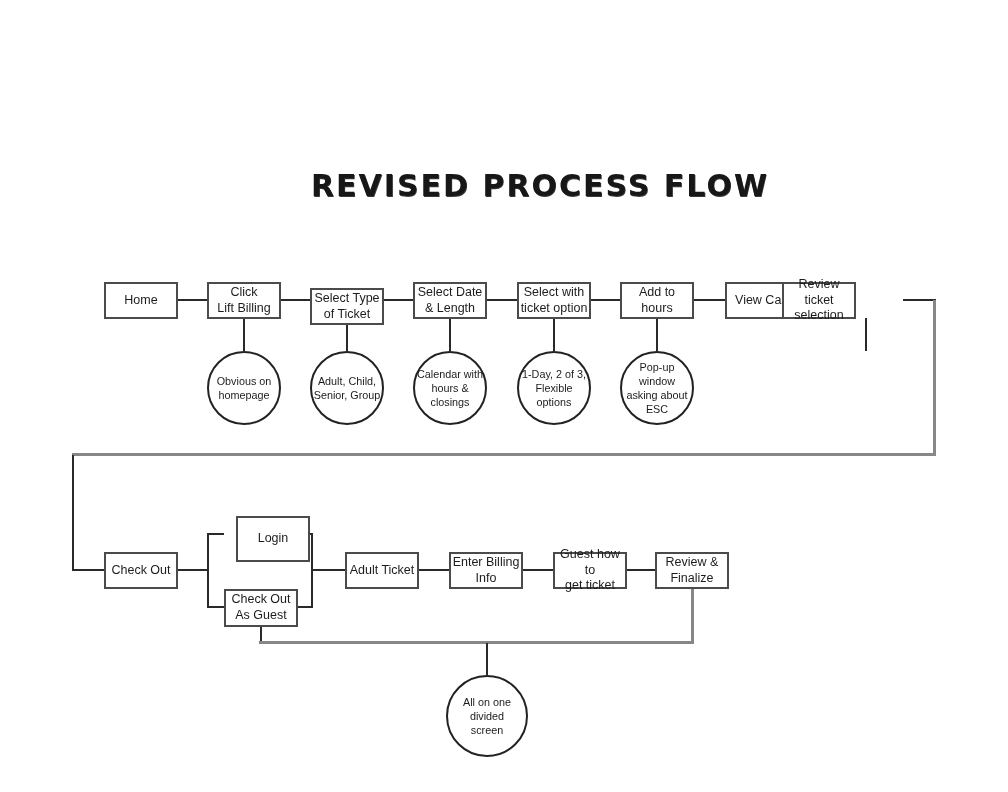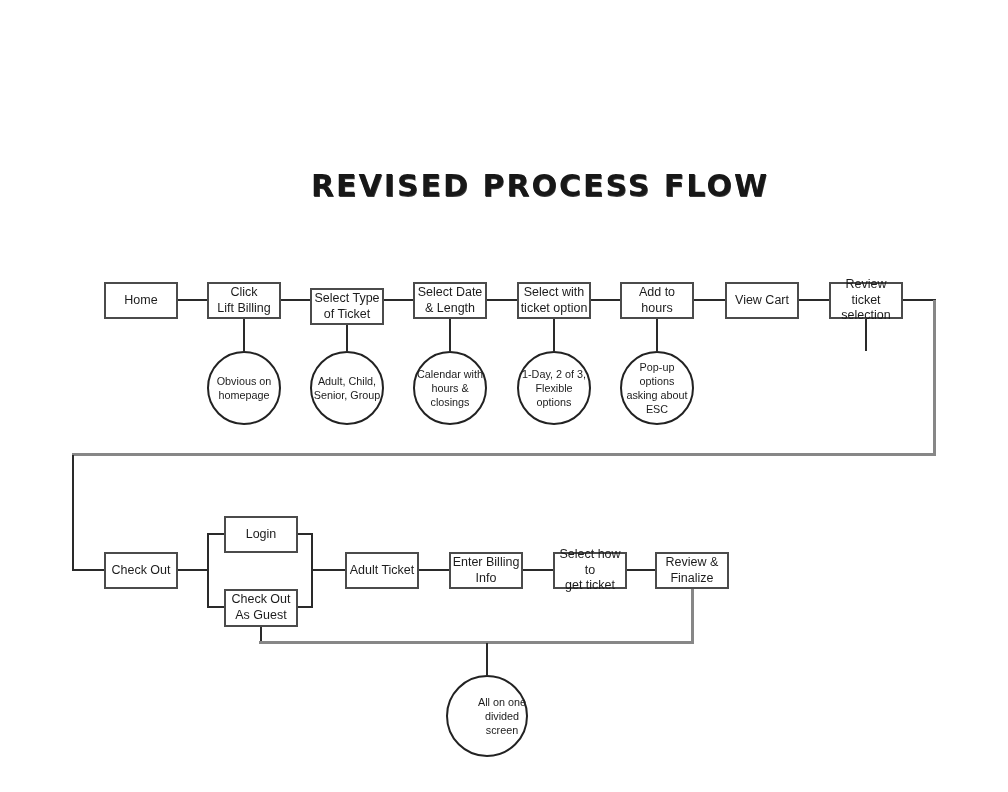--- a/index.html
+++ b/index.html
@@ -7,21 +7,21 @@
         font-family:"Liberation Sans",sans-serif;color:#1f1f1f;}
   #title{position:absolute;left:0;top:148px;width:100%;text-align:center;
          font-family:"DejaVu Sans",sans-serif;font-size:30px;font-weight:800;
          letter-spacing:2px;color:#171717;text-shadow:0.6px 0.6px 0 #3a3a3a;margin-left:36px;}
   .box{position:absolute;width:74px;height:37px;box-sizing:border-box;
        border:2px solid #4b4b4b;background:#fff;display:flex;align-items:center;
        justify-content:center;text-align:center;z-index:2;}
   .circle{position:absolute;width:74px;height:74px;box-sizing:border-box;
           border:2px solid #222;border-radius:50%;background:#fff;display:flex;
           align-items:center;justify-content:center;text-align:center;z-index:2;}
-  .circle.big{width:82px;height:82px;justify-content:flex-end;}
+  .circle.big{width:82px;height:82px;}
   .lbl{white-space:pre-line;font-size:12.5px;line-height:1.25;color:#1c1c1c;}
   .circle .lbl{font-size:10.8px;line-height:1.3;}
   .ln{position:absolute;background:#2a2a2a;z-index:1;}
   .ln.h{height:2px;} .ln.v{width:2px;}
   .ln.gray{background:#878787;}
   .ln.gray.h{height:3px;} .ln.gray.v{width:3px;}
 </style>
 </head>
 <body>
 
@@ -85,21 +85,21 @@
   <div class="box" style="left:517px;top:282px">
       <span class="lbl">Select with
 ticket option</span>
     </div>
   <div class="box" style="left:620px;top:282px">
       <span class="lbl">Add to hours</span>
     </div>
   <div class="box" style="left:725px;top:282px">
       <span class="lbl">View Cart</span>
     </div>
-  <div class="box" style="left:829px;top:282px">
+  <div class="box" style="left:782px;top:282px">
       <span class="lbl">Review ticket
 selection</span>
     </div>
 
   <div class="circle" style="left:310px;top:351px">
       <span class="lbl">Adult, Child,
 Senior, Group</span>
     </div>
   <div class="circle" style="left:207px;top:351px">
       <span class="lbl">Obvious on
@@ -107,44 +107,44 @@
     </div>
   <div class="circle" style="left:413px;top:351px">
       <span class="lbl">Calendar with
 hours &amp; closings</span>
     </div>
   <div class="circle" style="left:517px;top:351px">
       <span class="lbl">1-Day, 2 of 3,
 Flexible options</span>
     </div>
   <div class="circle" style="left:620px;top:351px">
-      <span class="lbl">Pop-up options
+      <span class="lbl">Pop-up window
 asking about
 ESC</span>
     </div>
 
   <div class="box" style="left:104px;top:552px">
       <span class="lbl">Check Out</span>
     </div>
-  <div class="box" style="left:224px;top:516px;height:37px">
+  <div class="box" style="left:236px;top:516px;height:46px">
       <span class="lbl">Login</span>
     </div>
   <div class="box" style="left:224px;top:589px;height:38px">
       <span class="lbl">Check Out
 As Guest</span>
     </div>
   <div class="box" style="left:345px;top:552px">
       <span class="lbl">Adult Ticket</span>
     </div>
   <div class="box" style="left:449px;top:552px">
       <span class="lbl">Enter Billing
 Info</span>
     </div>
   <div class="box" style="left:553px;top:552px">
-      <span class="lbl">Select how to
+      <span class="lbl">Guest how to
 get ticket</span>
     </div>
   <div class="box" style="left:655px;top:552px">
       <span class="lbl">Review &amp;
 Finalize</span>
     </div>
 
   <div class="circle big" style="left:446px;top:675px">
       <span class="lbl">All on one
 divided

